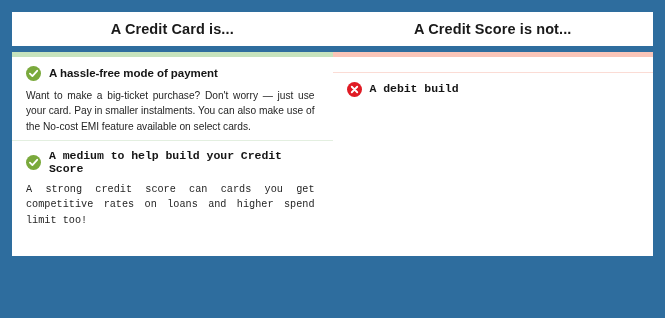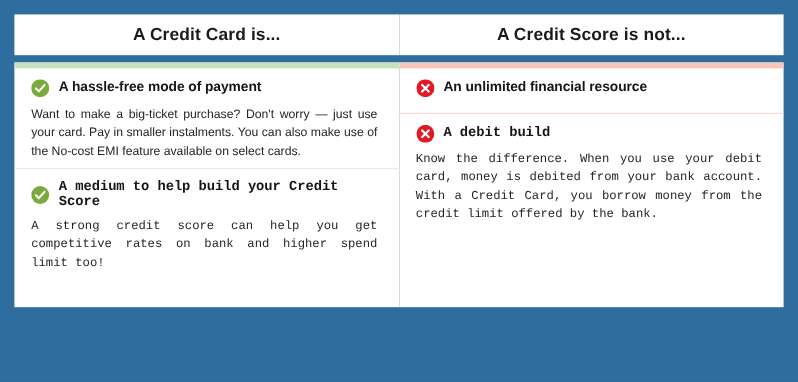--- a/index.html
+++ b/index.html
@@ -99,56 +99,46 @@
       <div class="section second">
         <div class="heading-row">
           <span class="icon">
             <svg width="15" height="15" viewBox="0 0 16 16">
               <circle cx="8" cy="8" r="8" fill="#7aa93c"></circle>
               <path d="M4.2 8.2 L6.8 10.8 L11.9 5.1" stroke="#ffffff" stroke-width="1.9" fill="none" stroke-linecap="round" stroke-linejoin="round"></path>
             </svg>
           </span>
           <span class="heading-text">A medium to help build your Credit Score</span>
         </div>
-        <div class="body-text">A strong credit score can help you get competitive rates on bank and higher spend limit too!</div>
+        <div class="body-text">A strong credit score can cards you get competitive rates on loans and higher spend limit too!</div>
       </div>
 
       <div class="spacer"></div>
     </div>
   </div>
 
   <div class="column col-right">
     <div class="header-card">
       <div class="header-title">A Credit Score is not...</div>
     </div>
     <div class="content-card">
       <div class="accent-strip" style="background:#fac5b8"></div>
 
       <div class="section first">
-        <div class="heading-row">
-          <span class="icon">
-            <svg width="15" height="15" viewBox="0 0 16 16">
-              <circle cx="8" cy="8" r="8" fill="#e01b24"></circle>
-              <path d="M5.1 5.1 L10.9 10.9 M10.9 5.1 L5.1 10.9" stroke="#ffffff" stroke-width="2" stroke-linecap="round"></path>
-            </svg>
-          </span>
-          <span class="heading-text">An unlimited financial resource</span>
-        </div>
       </div>
 
       <div class="section second">
         <div class="heading-row">
           <span class="icon">
             <svg width="15" height="15" viewBox="0 0 16 16">
               <circle cx="8" cy="8" r="8" fill="#e01b24"></circle>
               <path d="M5.1 5.1 L10.9 10.9 M10.9 5.1 L5.1 10.9" stroke="#ffffff" stroke-width="2" stroke-linecap="round"></path>
             </svg>
           </span>
           <span class="heading-text">A debit build</span>
         </div>
-        <div class="body-text">Know the difference. When you use your debit card, money is debited from your bank account. With a Credit Card, you borrow money from the credit limit offered by the bank.</div>
       </div>
 
       <div class="spacer"></div>
     </div>
   </div>
 
 </div>
 
 </body></html>

